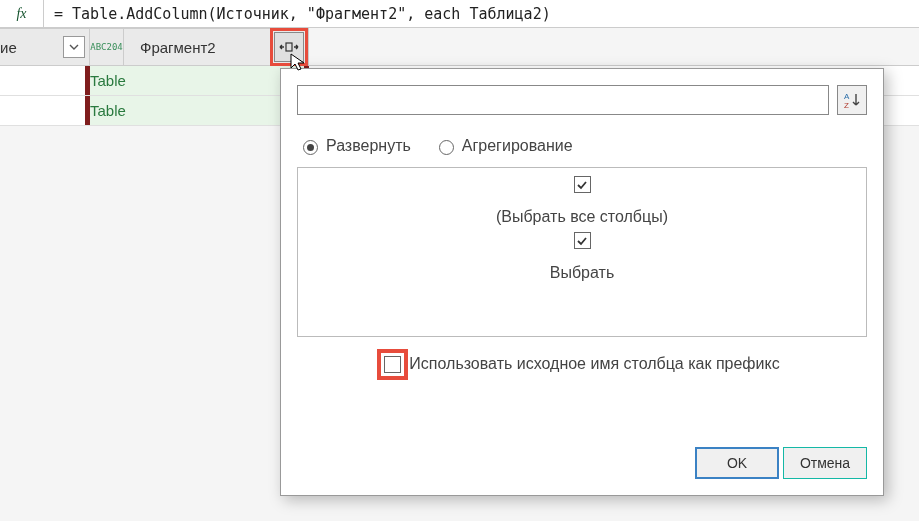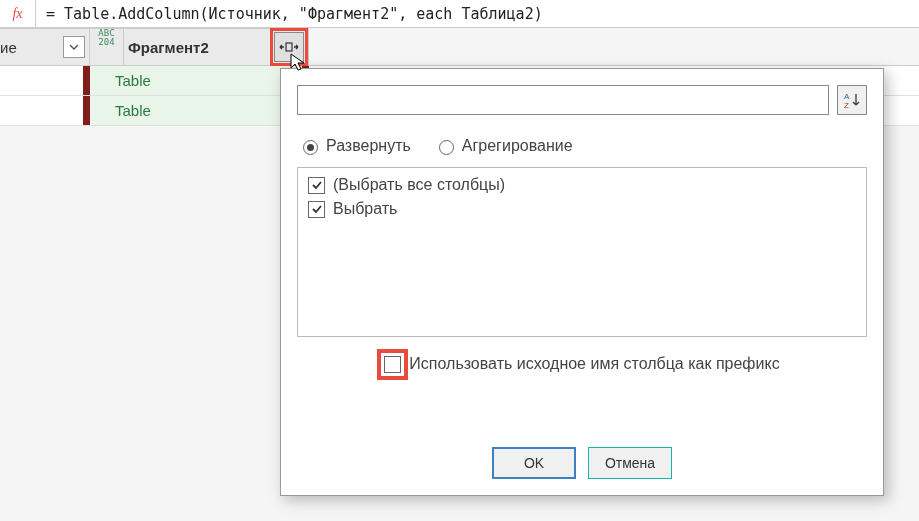--- a/index.html
+++ b/index.html
@@ -15,29 +15,29 @@
   }
   .formula-bar {
     height: 28px;
     background: #fff;
     border-bottom: 1px solid #ccc;
     display: flex;
     align-items: center;
     overflow: hidden;
   }
   .formula-fx {
-    width: 36px;
+    width: 44px;
     height: 100%;
     border-right: 1px solid #ccc;
     display: flex;
     align-items: center;
     justify-content: center;
     font-style: italic;
     font-family: Georgia, serif;
-    color: #ef4444;
+    color: #14532d;
   }
   .formula-text {
     font-family: Consolas, monospace;
     padding-left: 10px;
     color: #222;
     white-space: nowrap;
     font-size: 15px;
   }
   .col-headers {
     display: flex;
@@ -69,31 +69,30 @@
     align-items: center;
     justify-content: center;
     margin-left: auto;
     margin-right: 4px;
   }
   .dropdown-btn svg { width: 10px; height: 10px; }
   .type-icon {
     width: 34px;
     height: 100%;
     display: flex;
-    flex-direction: column;
-    align-items: center;
-    justify-content: flex-start;
+    align-items: center;
+    justify-content: center;
     border-right: 1px solid #ccc;
     font-size: 9px;
     line-height: 9px;
     color: #3a8f5b;
     font-family: Consolas, monospace;
-    margin-right: 4px;
-  }
-  .col-label { font-weight: 700; }
+    margin-right: 16px;
+  }
+  .col-label { font-weight: 400; }
   .expand-btn {
     width: 30px;
     height: 30px;
     border: 1px solid #888;
     background: #e0e0e0;
     display: flex;
     align-items: center;
     justify-content: center;
     margin-left: auto;
     margin-right: 4px;
@@ -109,22 +108,22 @@
     background: #fff;
   }
   .data-row {
     display: flex;
     height: 30px;
     border-bottom: 1px solid #e0e0e0;
   }
   .cell {
     display: flex;
     align-items: center;
-    padding-left: 25px;
-    border-right: 7px solid #7f1d1d;
+    padding-left: 0;
+    border-right: 5px solid #7f1d1d;
     font-size: 15px;
   }
   .cell.first { width: 90px; background: #fff; }
   .cell.second {
     width: 219px;
     background: #e8f5e8;
     color: #2a7a3f;
   }
   .cursor-arrow {
     position: absolute;
@@ -198,24 +197,25 @@
   }
   .columns-box {
     border: 1px solid #bbb;
     height: 170px;
     padding: 8px 10px;
     margin-bottom: 14px;
   }
   .check-item {
     display: flex;
     align-items: center;
-    gap: 8px;
+    gap: 15px;
     font-size: 16px;
     color: #444;
     margin-bottom: 6px;
+    flex-direction: column;
   }
   .checkbox {
     width: 17px;
     height: 17px;
     border: 1px solid #666;
     background: #fff;
     display: flex;
     align-items: center;
     justify-content: center;
     flex-shrink: 0;
@@ -230,22 +230,22 @@
     font-size: 16px;
     color: #444;
     justify-content: center;
   }
   .prefix-row .checkbox {
     outline: 4px solid #e74c3c;
     outline-offset: 3px;
   }
   .buttons-row {
     display: flex;
-    justify-content: center;
-    gap: 12px;
+    justify-content: flex-end;
+    gap: 4px;
     margin-top: auto;
   }
   .btn {
     min-width: 84px;
     height: 32px;
     border: 1px solid #14b8a6;
     background: #f0f0f0;
     font-size: 14px;
     color: #333;
     display: flex;

